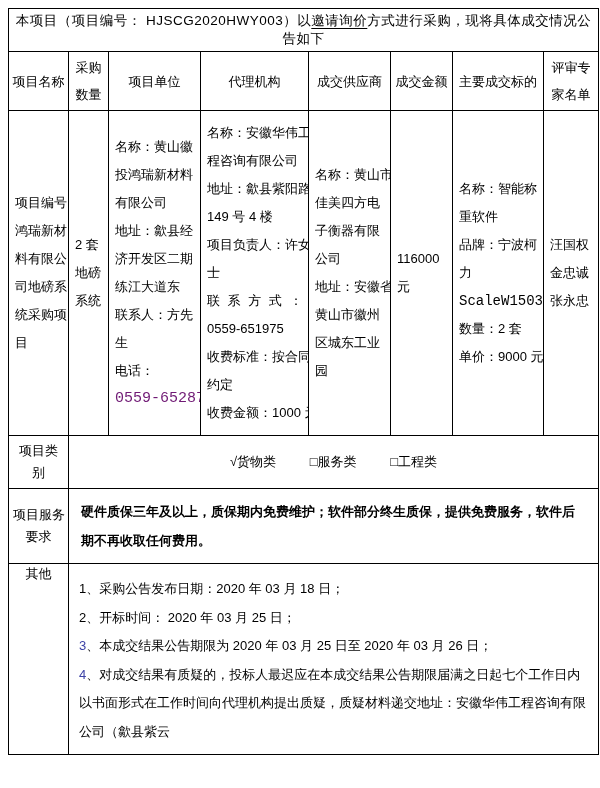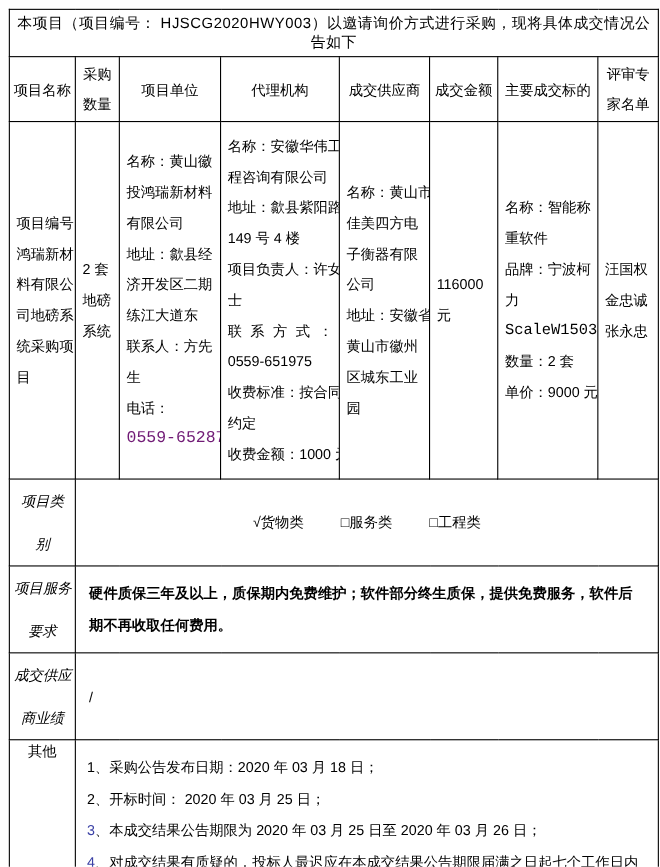--- a/index.html
+++ b/index.html
@@ -35,21 +35,21 @@
     overflow: hidden;
   }
   
   td.title-cell {
     height: 42px;
     text-align: center;
     font-size: 13.5px;
     padding: 0 4px;
     letter-spacing: 0.5px;
   }
-  .u { text-underline-offset: 3px; text-align: center; }
+  .u { text-decoration: underline; text-underline-offset: 3px; text-align: center; }
   
   tr.header-row td {
     height: 58px;
     text-align: center;
     line-height: 27px;
     padding: 0 3px;
   }
   
   tr.main-row td {
     height: 324px;
@@ -74,23 +74,22 @@
   
   tr.cat-row td { height: 52px; }
   tr.cat-row td.row-label { text-align: center; }
   td.cat-content { padding: 0 10px; text-align: center; }
   .opt { margin-right: 30px; }
   .opt:last-child { margin-right: 0; }
   
   tr.svc-row td { height: 74px; margin-left: 24px; }
   td.row-label {
     text-align: center;
-    line-height: 39px;
+    line-height: 22px;
     padding: 0 4px;
-    font-style: italic;
   }
   td.svc-content {
     font-weight: bold;
     line-height: 29px;
     padding: 0 12px;
     word-break: break-all;
   }
   
   tr.perf-row td { height: 77px; }
   td.perf-content { padding: 0 12px; }
@@ -218,27 +217,20 @@
     </tr>
 
     <tr class="svc-row">
       <td class="row-label">
         <div class="line">项目服务</div>
         <div class="line">要求</div>
       </td>
       <td class="svc-content" colspan="7">硬件质保三年及以上，质保期内免费维护；软件部分终生质保，提供免费服务，软件后期不再收取任何费用。</td>
     </tr>
 
-    <tr class="perf-row">
-      <td class="row-label">
-        <div class="line">成交供应</div>
-        <div class="line">商业绩</div>
-      </td>
-      <td class="perf-content" colspan="7">/</td>
-    </tr>
 
     <tr class="other-row">
       <td class="other-label">其他</td>
       <td class="other-content" colspan="7">
         <div>1、采购公告发布日期：2020 年 03 月 18 日；</div>
         <div>2、开标时间： 2020 年 03 月 25 日；</div>
         <div><span class="blue-num">3</span><span>、本成交结果公告期限为 2020 年 03 月 25 日至 2020 年 03 月 26 日；</span></div>
         <div><span class="blue-num">4</span><span>、对成交结果有质疑的，投标人最迟应在本成交结果公告期限届满之日起七个工作日内以书面形式在工作时间向代理机构提出质疑，质疑材料递交地址：安徽华伟工程咨询有限公司（歙县紫云</span></div>
       </td>
     </tr>

